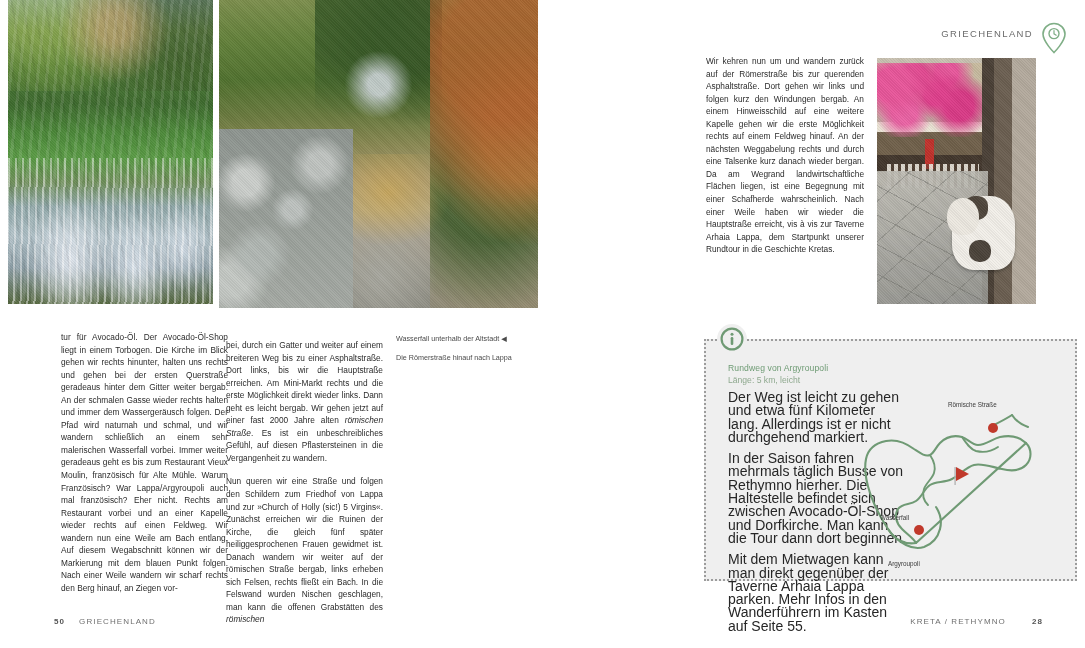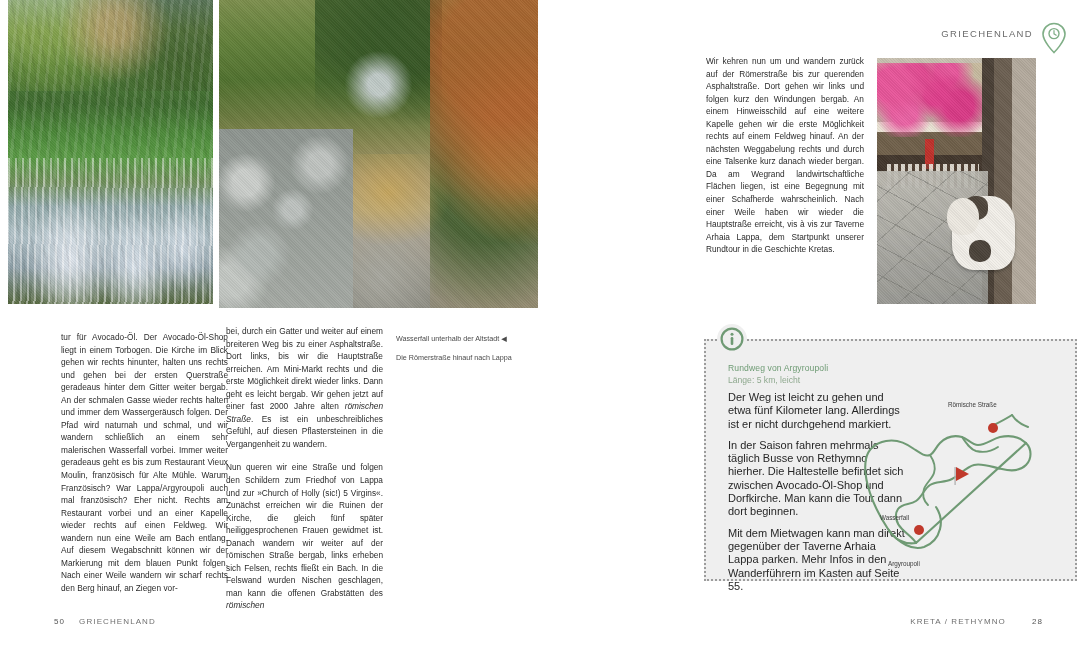--- a/index.html
+++ b/index.html
@@ -170,40 +170,40 @@
 
   
   .running-head {
     position: absolute; right: 52px; top: 28px;
     font-size: 9.5px; letter-spacing: 1.35px; color: #6b6b6b;
     text-transform: uppercase; white-space: nowrap;
   }
   .pin-icon { position:absolute; right: 18px; top: 22px; }
 
   .footer { position:absolute; bottom: 22px; font-size: 8px; letter-spacing: 1.1px; color:#6f6f6f; white-space:nowrap;}
-  .footer .pg { font-weight:normal; color:#555;padding-left:12px; }
+  .footer .pg { font-weight:bold; color:#555;padding-left:12px; }
   #footer-left { left: 42px; }
   #footer-right { right: 42px; }
   .footer .sep { display:inline-block; width: 14px; }
 
   
   .col {
     position: absolute;
     font-size: 8.3px;
     line-height: 12.55px;
     color: #2b2b2b;
     text-align: justify;
     hyphens: auto;
     font-family: "Liberation Sans", sans-serif;
   }
   .col p { margin: 0 0 11px 0; }
   .col em { font-style: italic; }
 
   #col-left  { left: 61px;  top: 331px; width: 167px; }
-  #col-mid   { left: 226px; top: 325px; width: 157px; }
+  #col-mid   { left: 226px; top: 339px; width: 157px; }
 
   #col-right { left: 706px; top: 55px;  width: 158px; }
 
   .caption {
     position: absolute;
     font-size: 7.2px;
     line-height: 10.4px;
     color: #4a4a4a;
   }
   .caption p { margin: 0 0 9px 0; }
@@ -225,21 +225,21 @@
   #info-title {
     position:absolute; left: 22px; top: 21px;
     font-size: 8.6px; color:#6e9b74; line-height: 12.2px; letter-spacing:.1px;
   }
   #info-sub {
     position:absolute; left: 22px; top: 33px;
     font-size: 8.6px; color:#8fa98f; line-height: 12.2px;
   }
   #info-body {
     position:absolute; left: 22px; top: 50px; width: 178px;
-    font-size: 11px; line-height: 13.3px; color:#262626;
+    font-size: 14px; line-height: 13.3px; color:#262626;
   }
   #info-body p { margin: 0 0 8px 0; }
 
   #map-wrap { position:absolute; left: 124px; top: 52px; width: 212px; height: 182px; }
   .map-label {
     position:absolute; font-size:6.3px; color:#3a3a3a; white-space:nowrap;
   }
   #label-roemische { left: 118px; top: 8px; }
   #label-wasserfall { left: 50px; top: 121px; }
   #label-argyroupoli { left: 58px; top: 167px; }

